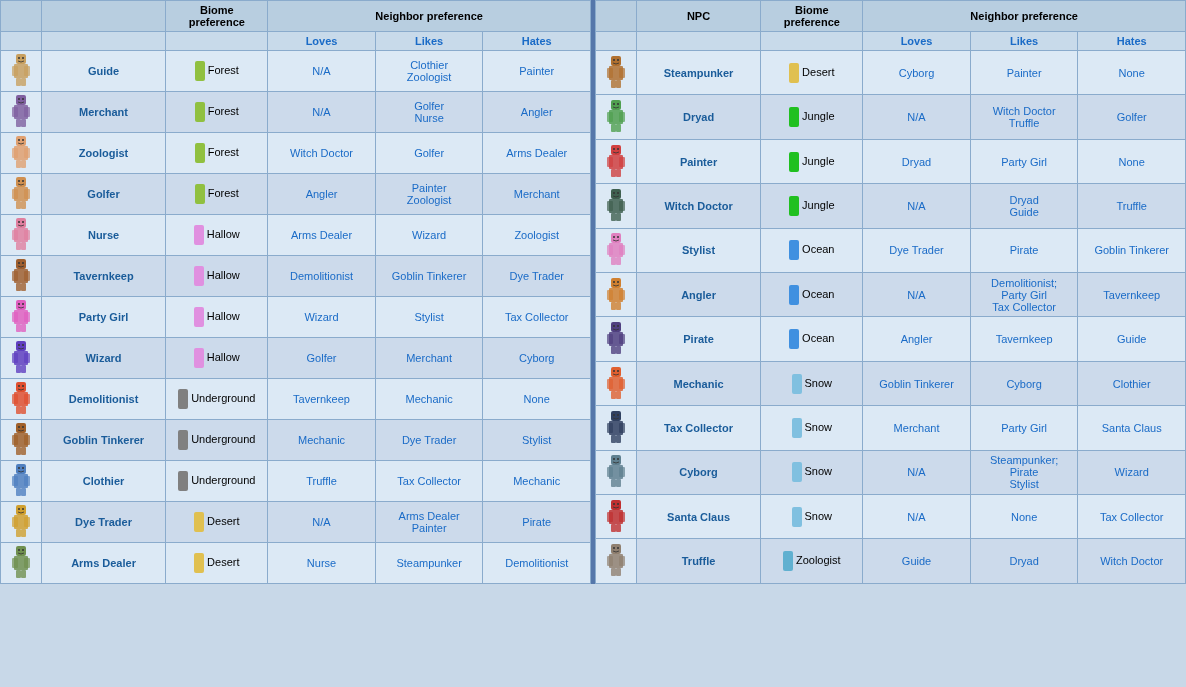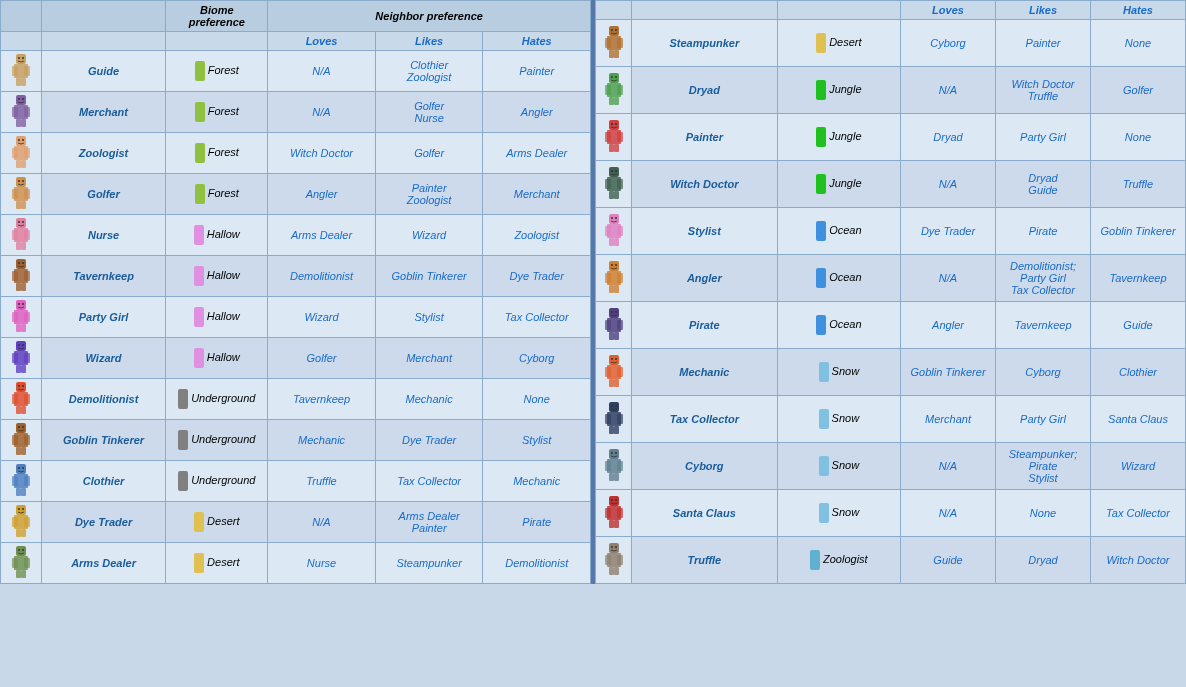--- a/index.html
+++ b/index.html
@@ -5,21 +5,20 @@
     * { box-sizing: border-box; margin: 0; padding: 0; }
     body {
       font-family: Arial, sans-serif;
       font-size: 11px;
       background: #c8d8e8;
       width: 1186px;
     }
     .main-container {
       display: flex;
       width: 1186px;
-      font-style: italic;
     }
     table {
       border-collapse: collapse;
       width: 100%;
     }
     th {
       background: #b8cee0;
       border: 1px solid #8aabcc;
       padding: 3px 5px;
       text-align: center;
@@ -338,20 +337,26 @@
           <td style="color: rgb(26, 107, 199);">Steampunker</td>
           <td style="color: rgb(26, 107, 199);">Demolitionist</td>
         </tr>
       </tbody>
   </table>
 
   <div class="divider"></div>
 
   <table>
     <thead>
+      <tr class="header-row">
+        <th style="width:36px;"></th>
+        <th colspan="1" style="width:110px;">NPC</th>
+        <th colspan="1" style="width:90px;">Biome<br>preference</th>
+        <th colspan="3">Neighbor preference</th>
+      </tr>
       <tr class="sub-header-row">
         <th></th>
         <th></th>
         <th></th>
         <th style="width:95px;" class="loves-cell">Loves</th>
         <th style="width:95px;" class="likes-cell">Likes</th>
         <th style="width:95px;" class="hates-cell">Hates</th>
       </tr>
     </thead>
     <tbody id="right-tbody">

